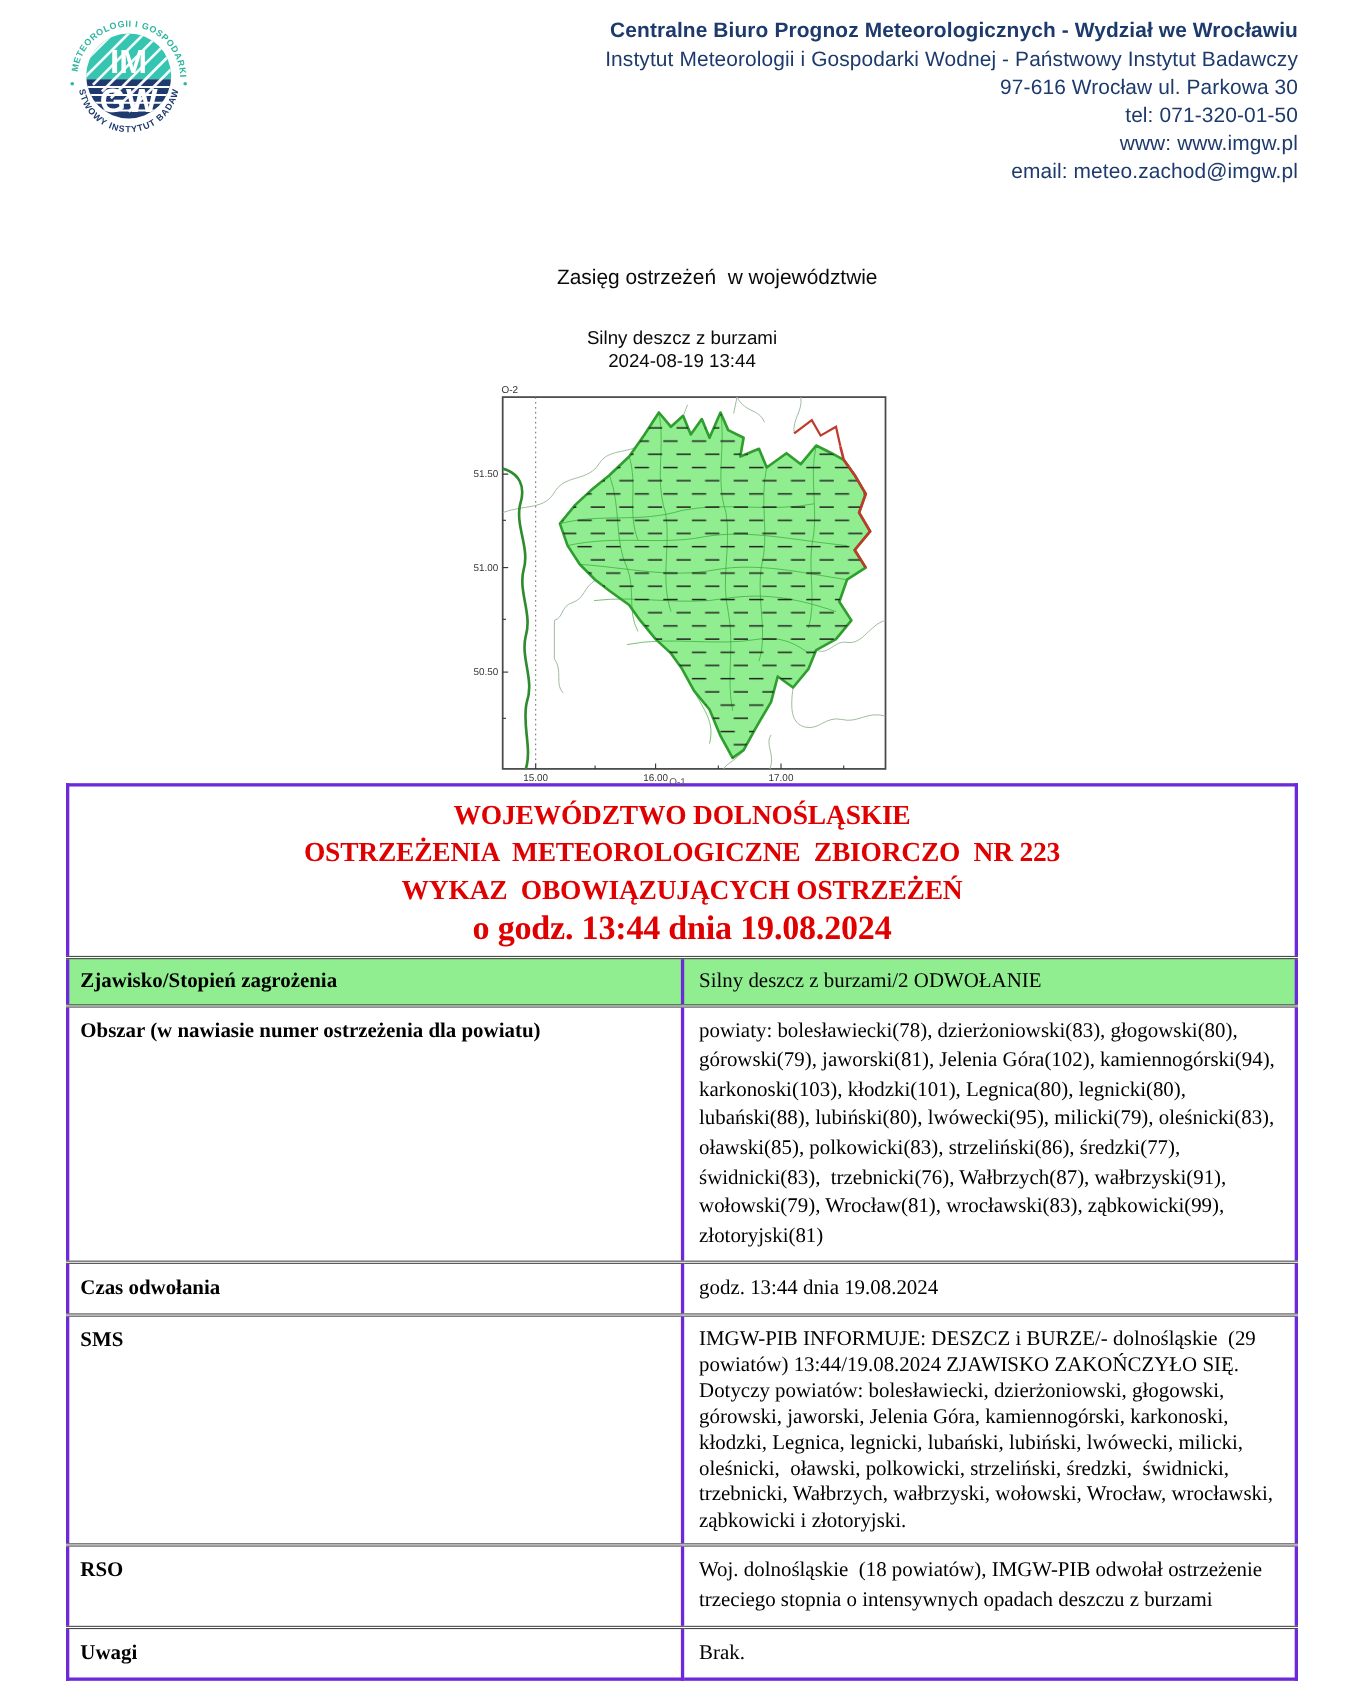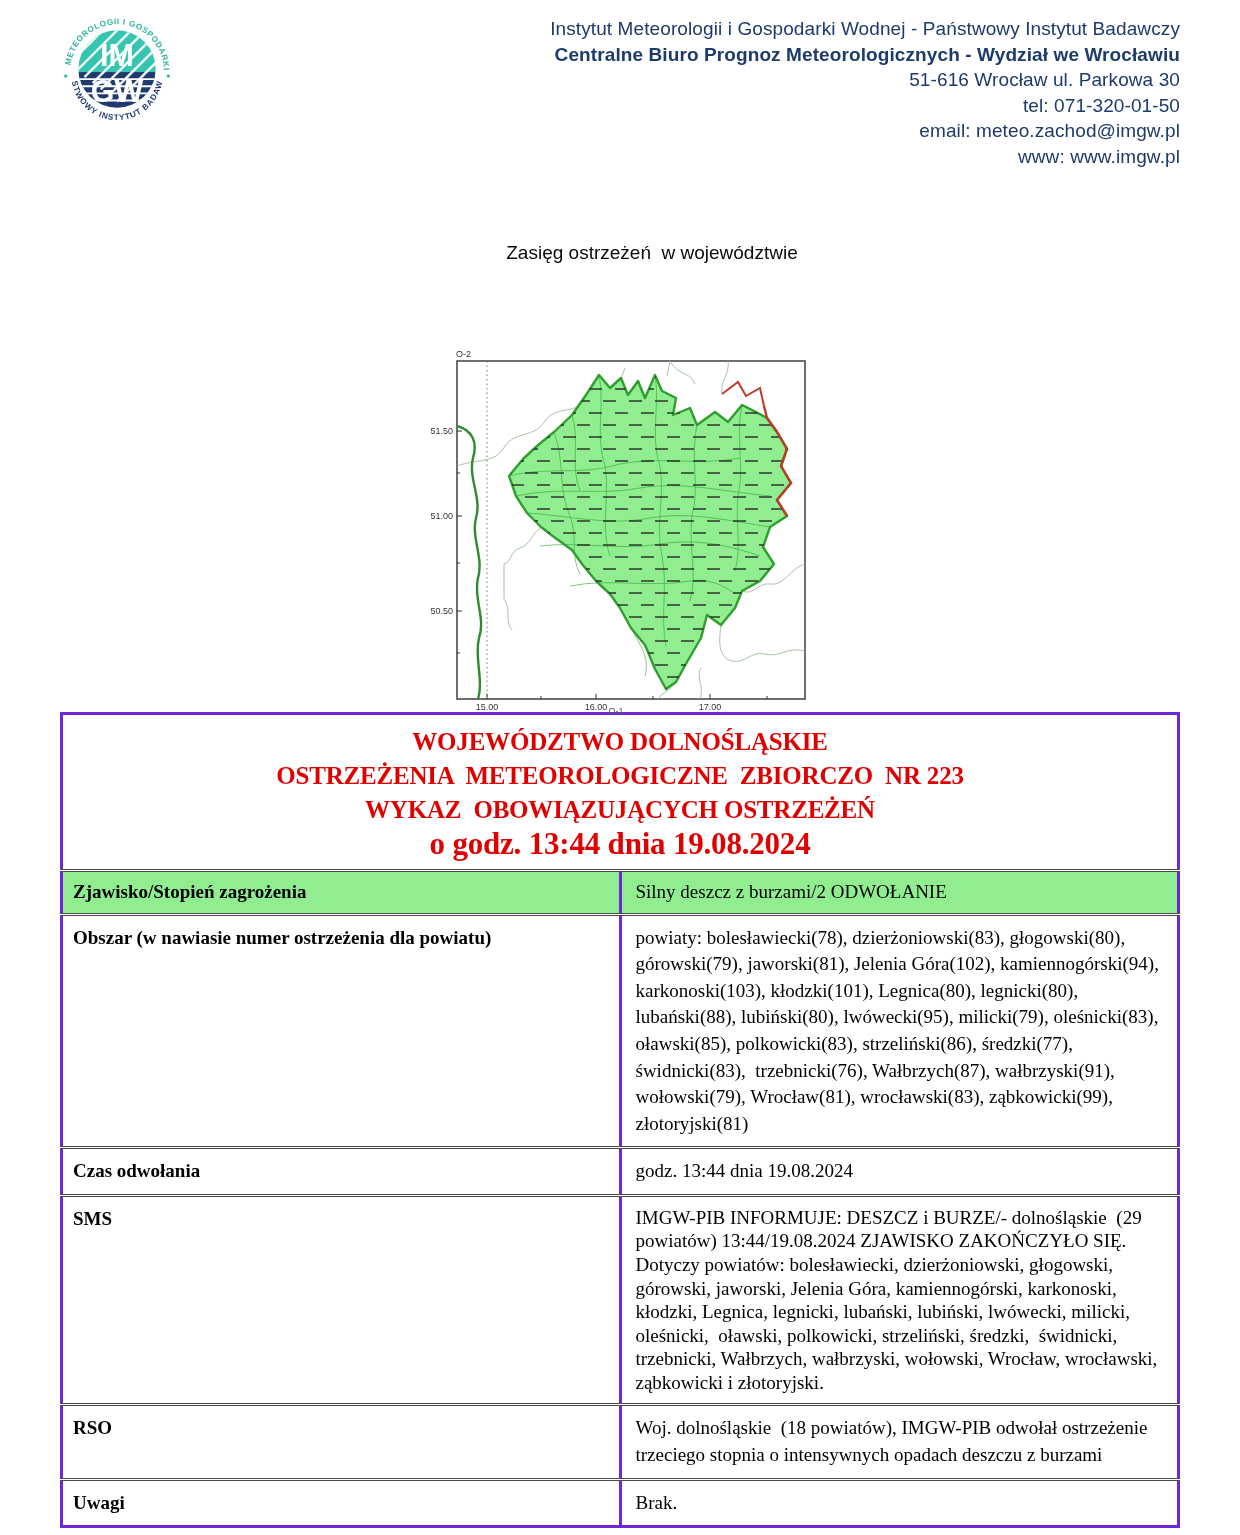--- a/index.html
+++ b/index.html
@@ -93,29 +93,33 @@
       </text>
       <text font-family="Liberation Sans, sans-serif" font-size="8" font-weight="bold" fill="#1e3a6e" letter-spacing="0.8">
         <textPath href="#arcBottom" startOffset="50%" text-anchor="middle">PAŃSTWOWY INSTYTUT BADAWCZY</textPath>
       </text>
       <circle cx="9.5" cy="67" r="1.6" fill="#2fb5a0"></circle>
       <circle cx="110.5" cy="67" r="1.6" fill="#2fb5a0"></circle>
     </svg>
   </div>
 
   <div class="hdr-block">
+    <div class="hdr-line bold">Centralne Biuro Prognoz Meteorologicznych - Wydział we Wrocławiu</div>
     <div class="hdr-line">Instytut Meteorologii i Gospodarki Wodnej - Państwowy Instytut Badawczy</div>
-    <div class="hdr-line bold">Centralne Biuro Prognoz Meteorologicznych - Wydział we Wrocławiu</div>
-    <div class="hdr-line">51-616 Wrocław ul. Parkowa 30</div>
+    <div class="hdr-line">97-616 Wrocław ul. Parkowa 30</div>
     <div class="hdr-line">tel: 071-320-01-50</div>
+    <div class="hdr-line">www: www.imgw.pl</div>
     <div class="hdr-line">email: meteo.zachod@imgw.pl</div>
-    <div class="hdr-line">www: www.imgw.pl</div>
   </div>
 
   <div class="section-title">Zasięg ostrzeżeń  w województwie</div>
+  <div class="map-caption">
+    <div>Silny deszcz z burzami</div>
+    <div>2024-08-19 13:44</div>
+  </div>
 
   <div class="map-svg">
     <svg width="400" height="367" viewBox="0 0 400 367">
       <defs>
         <pattern id="dashHatch" width="26" height="24" patternUnits="userSpaceOnUse">
           <line x1="1" y1="5" x2="14" y2="5" stroke="#1a1a1a" stroke-width="1.3"></line>
           <line x1="13" y1="17" x2="26" y2="17" stroke="#1a1a1a" stroke-width="1.3"></line>
         </pattern>
         <clipPath id="frameClip">
             <rect x="37" y="13" width="348" height="338"></rect>

